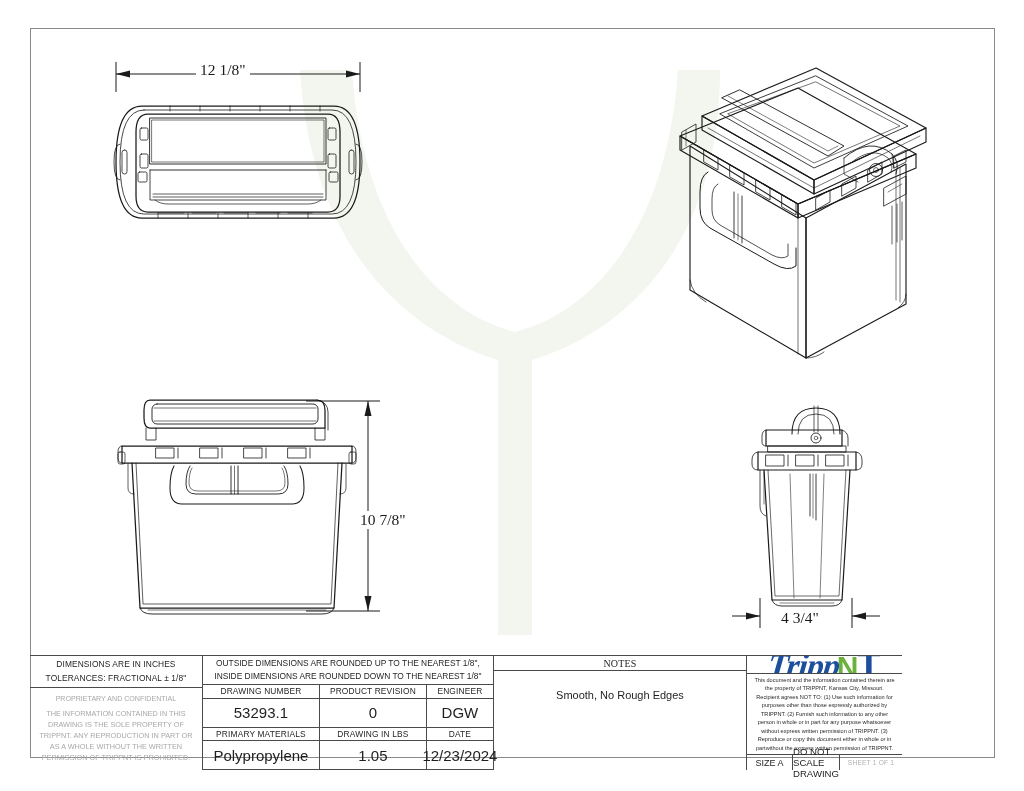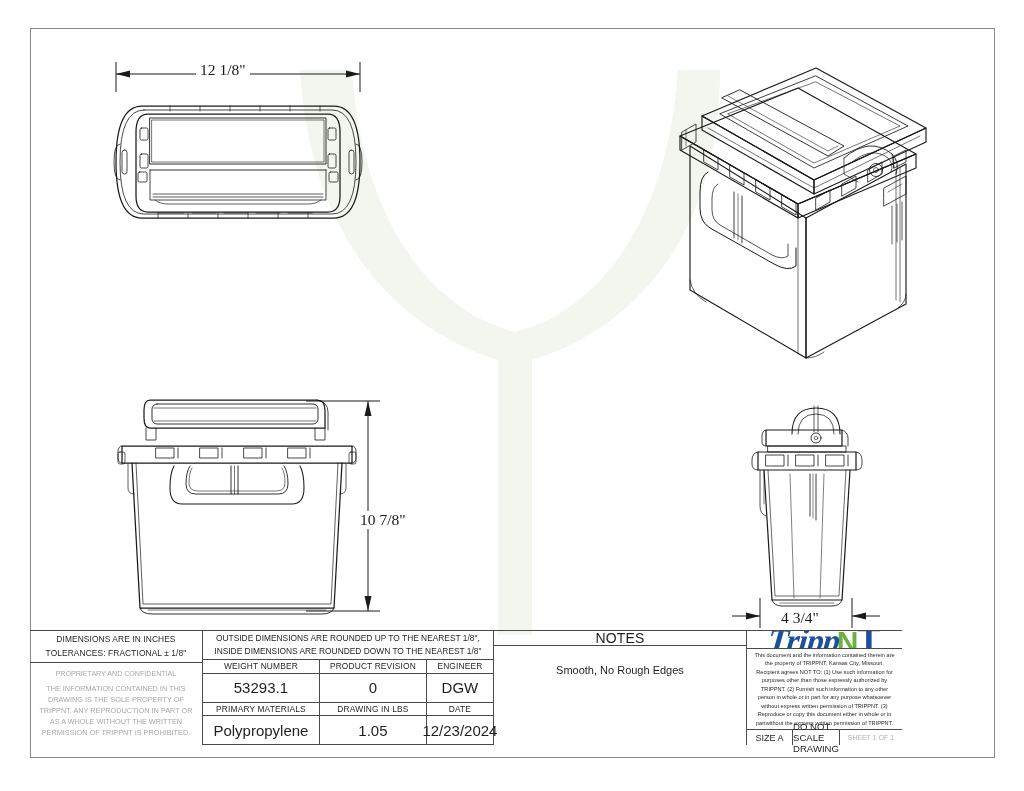--- a/index.html
+++ b/index.html
@@ -58,21 +58,21 @@
   #dim-width-wrap  { left: 108px; top: 58px;  width: 260px; height: 34px; }
   #dim-width-text  { left: 196px; top: 61px; }
   #dim-height-wrap { left: 352px; top: 398px; width: 40px;  height: 216px; }
   #dim-height-text { left: 356px; top: 511px; }
   #dim-depth-wrap  { left: 726px; top: 604px; width: 160px; height: 34px; }
   #dim-depth-text  { left: 777px; top: 609px; }
 
   
   .titleblock {
     position: absolute;
-    left: 30px; top: 630px;
+    left: 30px; top: 655px;
     width: 872px; height: 115px;
     border-top: 1.4px solid #4a4a4a;
     display: flex;
     font-size: 8.2px;
     color: #1f1f1f;
   }
   .tb-col { display: flex; flex-direction: column; }
 
   
   #tb-left { width: 190px; flex-direction: column; }
@@ -125,21 +125,21 @@
   .gc2 { width: 107px; }
   .gc3 { width: 67px;  border-right: 1.2px solid #4a4a4a !important; }
   #tb-grid-spacer { flex: 1; border-right: 1.2px solid #4a4a4a; }
 
   
   #tb-notes { width: 278px; flex-direction: column; border-right: 1.2px solid #4a4a4a; }
   #tb-notes-hdr {
     height: 15px;
     border-bottom: 1.2px solid #4a4a4a;
     display: flex; align-items: center; justify-content: center;
-    font-size: 14px; letter-spacing: 0.15px;
+    font-size: 10px; letter-spacing: 0.15px; font-family: Liberation Serif, serif;
   }
   #tb-notes-body {
     flex: 1;
     display: flex; align-items: flex-start; justify-content: center;
     padding-top: 18px;
     font-size: 11px;
   }
 
   
   #tb-right { flex: 1; flex-direction: column; }
@@ -520,21 +520,21 @@
         <div>THE INFORMATION CONTAINED IN THIS DRAWING IS THE SOLE PROPERTY OF TRIPPNT.  ANY REPRODUCTION IN PART OR AS A WHOLE WITHOUT THE WRITTEN PERMISSION OF TRIPPNT IS PROHIBITED.</div>
       </div>
     </div>
 
     <div id="tb-mid" class="tb-col">
       <div id="tb-rounding">
         <div>OUTSIDE DIMENSIONS ARE ROUNDED UP TO THE NEAREST 1/8",</div>
         <div>INSIDE DIMENSIONS ARE ROUNDED DOWN TO THE NEAREST 1/8"</div>
       </div>
       <div class="tb-grid-row hdr">
-        <div class="gc1">WEIGHT NUMBER</div>
+        <div class="gc1">DRAWING NUMBER</div>
         <div class="gc2">PRODUCT REVISION</div>
         <div class="gc3">ENGINEER</div>
       </div>
       <div class="tb-grid-row val">
         <div class="gc1">53293.1</div>
         <div class="gc2">0</div>
         <div class="gc3">DGW</div>
       </div>
       <div class="tb-grid-row hdr">
         <div class="gc1">PRIMARY MATERIALS</div>

